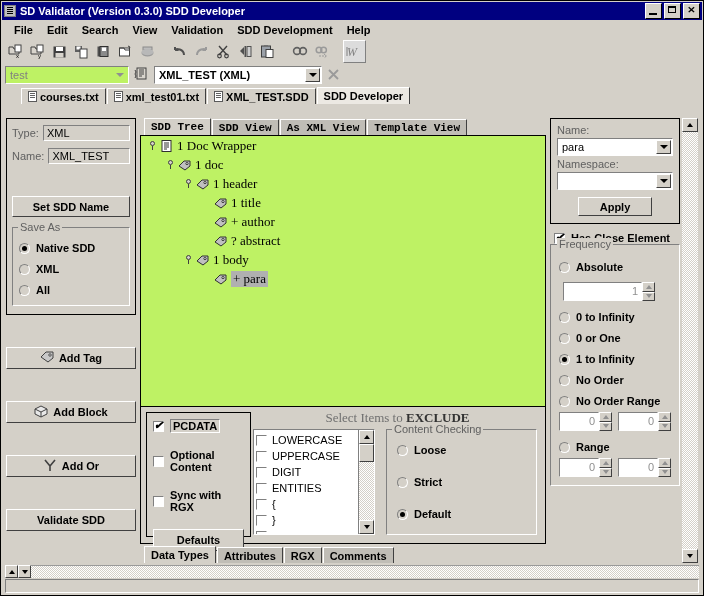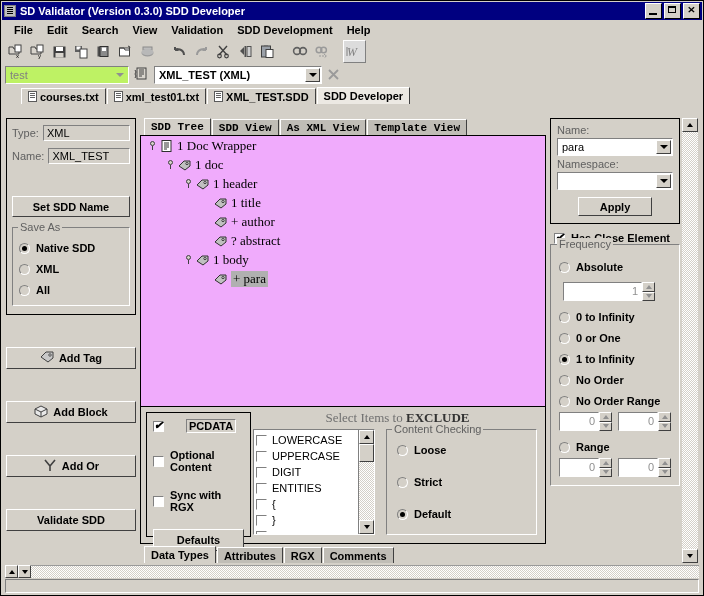--- a/index.html
+++ b/index.html
@@ -104,41 +104,41 @@
   .lbtns .btn{height:22px;margin-bottom:6px;}
 
   
   .centercol{position:absolute;left:138px;top:4px;right:156px;bottom:2px;}
   .tabstrip{display:flex;align-items:flex-end;height:17px;padding-left:4px;font-family:Liberation Mono, monospace;}
   .tabi{height:16px;padding:0 6px;display:flex;align-items:center;font-size:11px;font-weight:bold;
         background:#c0bdb6;white-space:nowrap;margin-right:1px;
         border-top:1px solid #fff;border-left:1px solid #fff;border-right:1px solid #404040;
         box-sizing:border-box;}
   .tabi.active{background:#d4d0c8;height:17px;}
-  .treebox{position:absolute;left:0;right:0;top:17px;height:340px;background:#f0abfc;
+  .treebox{position:absolute;left:0;right:0;top:17px;height:340px;background:#bef264;
            border:1px solid #000;box-sizing:border-box;overflow:hidden;}
   .tnode{display:flex;align-items:center;height:19px;font-family:"Liberation Serif",serif;font-size:13px;}
   .handle{width:11px;height:11px;position:relative;flex:none;margin-right:2px;}
   .handle.h:after{content:"";position:absolute;left:3px;top:1px;width:5px;height:5px;
                   border:1px solid #404040;border-radius:50%;background:#d4d0c8;box-sizing:border-box;}
   .handle.h:before{content:"";position:absolute;left:5px;top:6px;width:1px;height:4px;background:#404040;}
   .tagico{width:13px;height:11px;flex:none;margin-right:4px;}
   .tlabel{white-space:nowrap;}
   .tlabel.sel{background:#b0b0b0;padding:0 2px;}
 
   
   .bottombox{position:absolute;left:0;right:0;top:288px;bottom:0;}
   .bpanel{position:absolute;left:0;right:0;top:0;bottom:19px;background:#d4d0c8;
           border:1px solid #000;box-sizing:border-box;}
   .lsec{position:absolute;left:5px;top:5px;width:105px;bottom:6px;border:1px solid #000;
         box-sizing:border-box;padding:6px 6px;}
   .chkrow{display:flex;align-items:center;gap:6px;font-size:11px;font-weight:bold;margin-bottom:16px;}
   .chkrow .lb{background:#d4d0c8;}
   .chkrow.boxed .lb{border-top:1px solid #808080;border-left:1px solid #808080;
-                    border-right:1px solid #fff;border-bottom:1px solid #fff;padding:0 2px;margin-left:16px;}
+                    border-right:1px solid #fff;border-bottom:1px solid #fff;padding:0 2px;}
   .exhdr{position:absolute;left:115px;right:6px;top:3px;height:16px;
          text-align:center;font-family:"Liberation Serif",serif;font-size:13px;color:#707070;}
   .exhdr b{color:#333;}
   .listbox{position:absolute;left:112px;top:22px;width:122px;bottom:8px;background:#fff;
            border-top:1px solid #808080;border-left:1px solid #808080;
            border-right:1px solid #fff;border-bottom:1px solid #fff;box-sizing:border-box;
            display:flex;overflow:hidden;}
   .listinner{flex:1;padding:2px 0 0 2px;overflow:hidden;}
   .li{display:flex;align-items:center;gap:5px;height:16px;font-size:11px;}
   .vsb{width:15px;background:#d4d0c8;display:flex;flex-direction:column;

